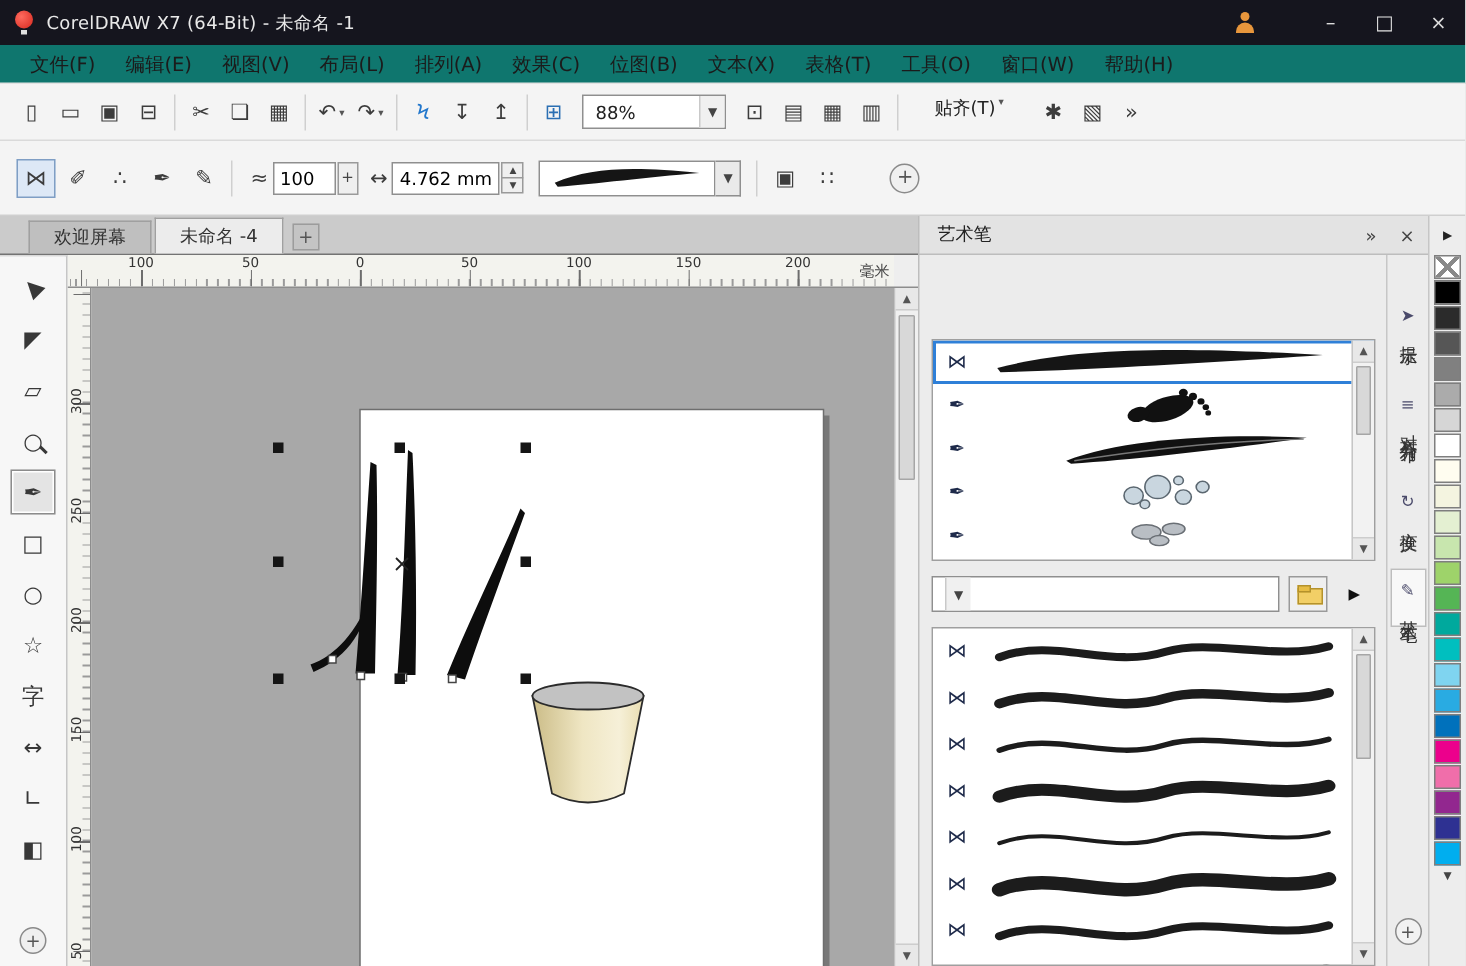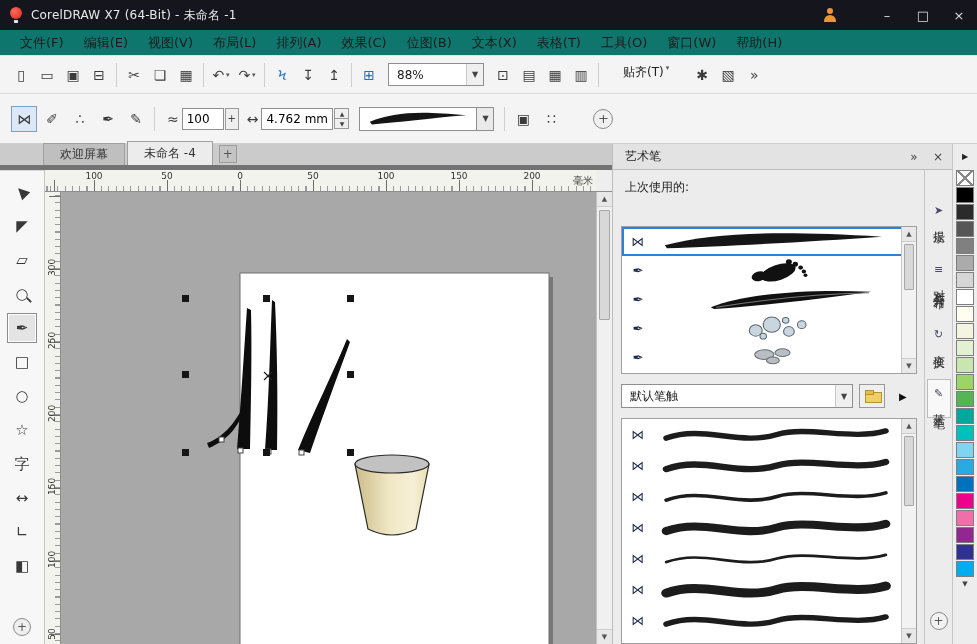--- a/index.html
+++ b/index.html
@@ -46,21 +46,21 @@
   .mini-btn { width:14px; height:22px; border:1px solid #9a9a9a; background:#efefef; display:flex; align-items:center; justify-content:center; font-size:10px; color:#444; margin-left:1px; }
   .spin { display:inline-flex; flex-direction:column; margin-left:1px; }
   .spin span { width:15px; height:11px; border:1px solid #9a9a9a; background:#efefef; font-size:6px; color:#444; display:flex; align-items:center; justify-content:center; }
   .spin span + span { margin-top:-1px; }
   .stroke-select { width:118px; height:24px; background:#fff; border:1px solid #8f8f8f; margin-left:10px; display:flex; align-items:center; }
   .stroke-select svg { width:100%; height:100%; }
   .sel-btn { width:17px; height:24px; border:1px solid #8f8f8f; border-left:none; background:#eaeaea; display:flex; align-items:center; justify-content:center; font-size:8px; color:#444; }
   .plus-circle { width:20px; height:20px; border:1px solid #8a8a8a; border-radius:50%; display:flex; align-items:center; justify-content:center; font-size:13px; color:#555; margin-left:28px; background:#f0f0f0; }
 
   
-  #tabsrow { position:absolute; left:0; top:144px; width:612px; height:26px; background:#cbcbcb; display:flex; align-items:flex-end; padding-left:43px; border-bottom:5px solid #737373; }
+  #tabsrow { position:absolute; left:0; top:144px; width:612px; height:26px; background:#cbcbcb; display:flex; align-items:flex-end; padding-left:19px; border-bottom:1px solid #737373; }
   .doc-tab { height:22px; padding:0 16px; display:flex; align-items:center; font-size:12px; color:#333; background:#bfbfbf; border:1px solid #a0a0a0; border-bottom:none; margin-right:2px; }
   .doc-tab.active { background:#ececec; height:24px; }
   .new-tab { width:18px; height:18px; margin:0 0 2px 4px; background:#c4c4c4; border:1px solid #9c9c9c; display:flex; align-items:center; justify-content:center; font-size:12px; color:#555; }
 
   
   #docker-header { position:absolute; left:612px; top:144px; width:340px; height:26px; background:#e3e3e3; border-bottom:1px solid #bdbdbd; border-left:1px solid #bdbdbd; display:flex; align-items:center; }
   #docker-header .title { padding-left:12px; font-size:12px; color:#222; flex:1; }
   .hdr-btn { width:20px; height:20px; display:flex; align-items:center; justify-content:center; font-size:12px; color:#444; margin-right:4px; }
 
   
@@ -419,21 +419,20 @@
     </svg>
   </div>
 
   <div id="vscroll">
     <div class="sb-btn">▲</div>
     <div class="sb-thumb" style="top:18px;height:110px;"></div>
     <div class="sb-btn bottom">▼</div>
   </div>
 
   <div id="docker">
-    <div class="docker-label">上次使用的:</div>
     <div class="list" id="last-used-list">
       <div>
           <div class="stroke-row selected">
             <span class="row-icon">⋈</span>
             <span class="row-preview">
               <svg viewBox="0 0 230 26" preserveAspectRatio="none">
                 <path d="M12 17 C 60 3, 120 2, 215 8 C 150 13, 70 18, 14 20 Z" fill="#151515"></path>
               </svg>
             </span>
           </div>
@@ -491,21 +490,20 @@
           </div>
         </div>
       <div class="sb">
         <div class="sb-btn">▲</div>
         <div class="sb-thumb" style="top:17px;height:46px;"></div>
         <div class="sb-btn bottom">▼</div>
       </div>
     </div>
     <div class="dd-row">
       <div class="cat-select">
-        <span class="sel-text">默认笔触</span>
         <span class="sel-arrow" style="height:22px;">▼</span>
       </div>
       <div class="folder-btn"></div>
       <span class="flyout-arrow">▶</span>
     </div>
     <div class="list" id="default-stroke-list">
       <div>
           <div class="stroke-row tall">
             <span class="row-icon">⋈</span>
             <span class="row-preview">

